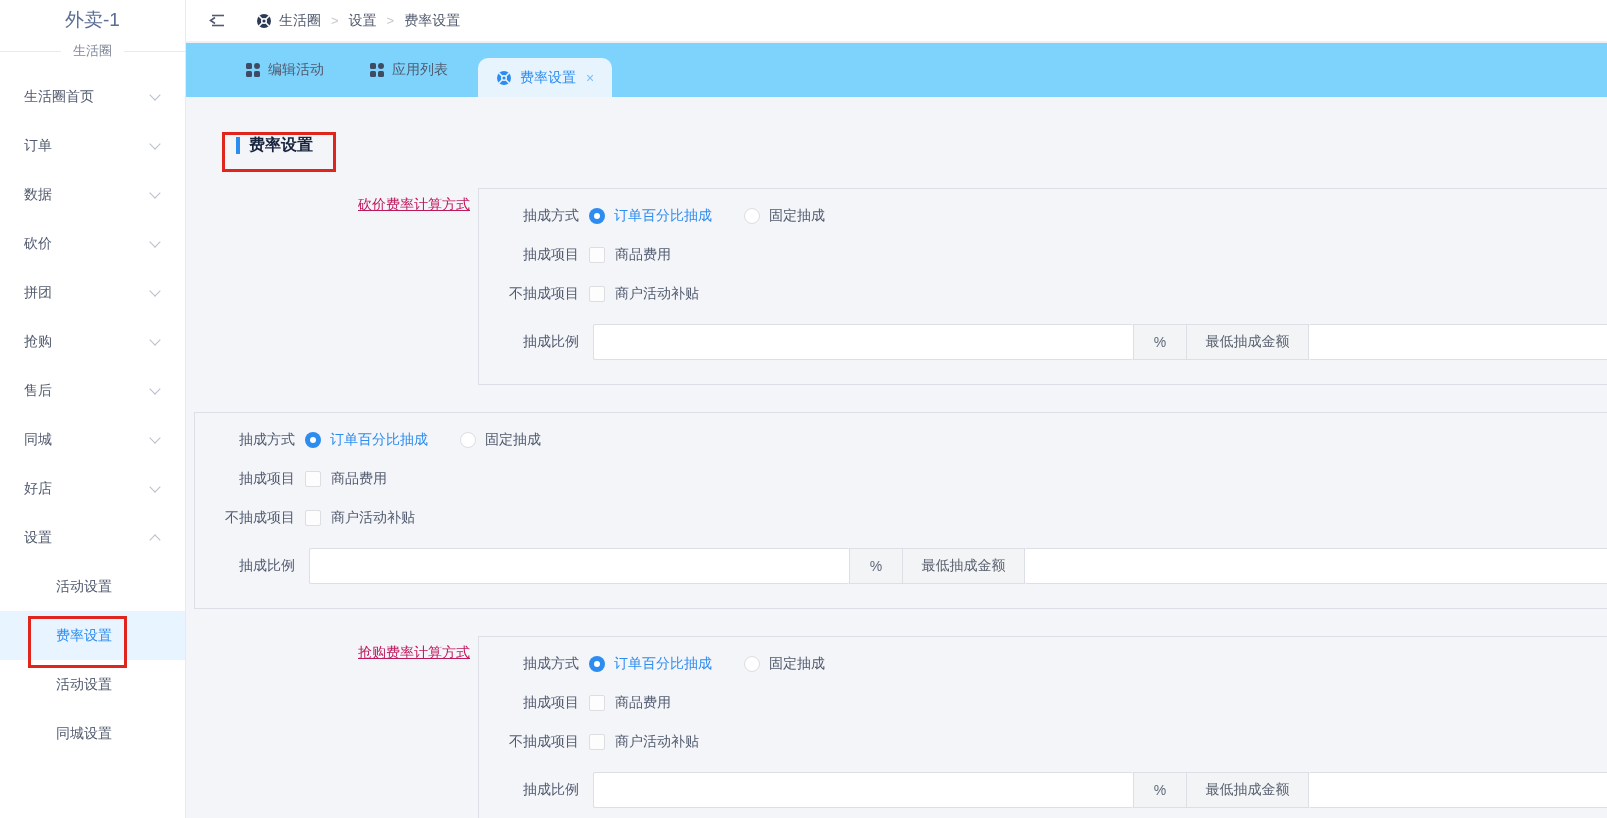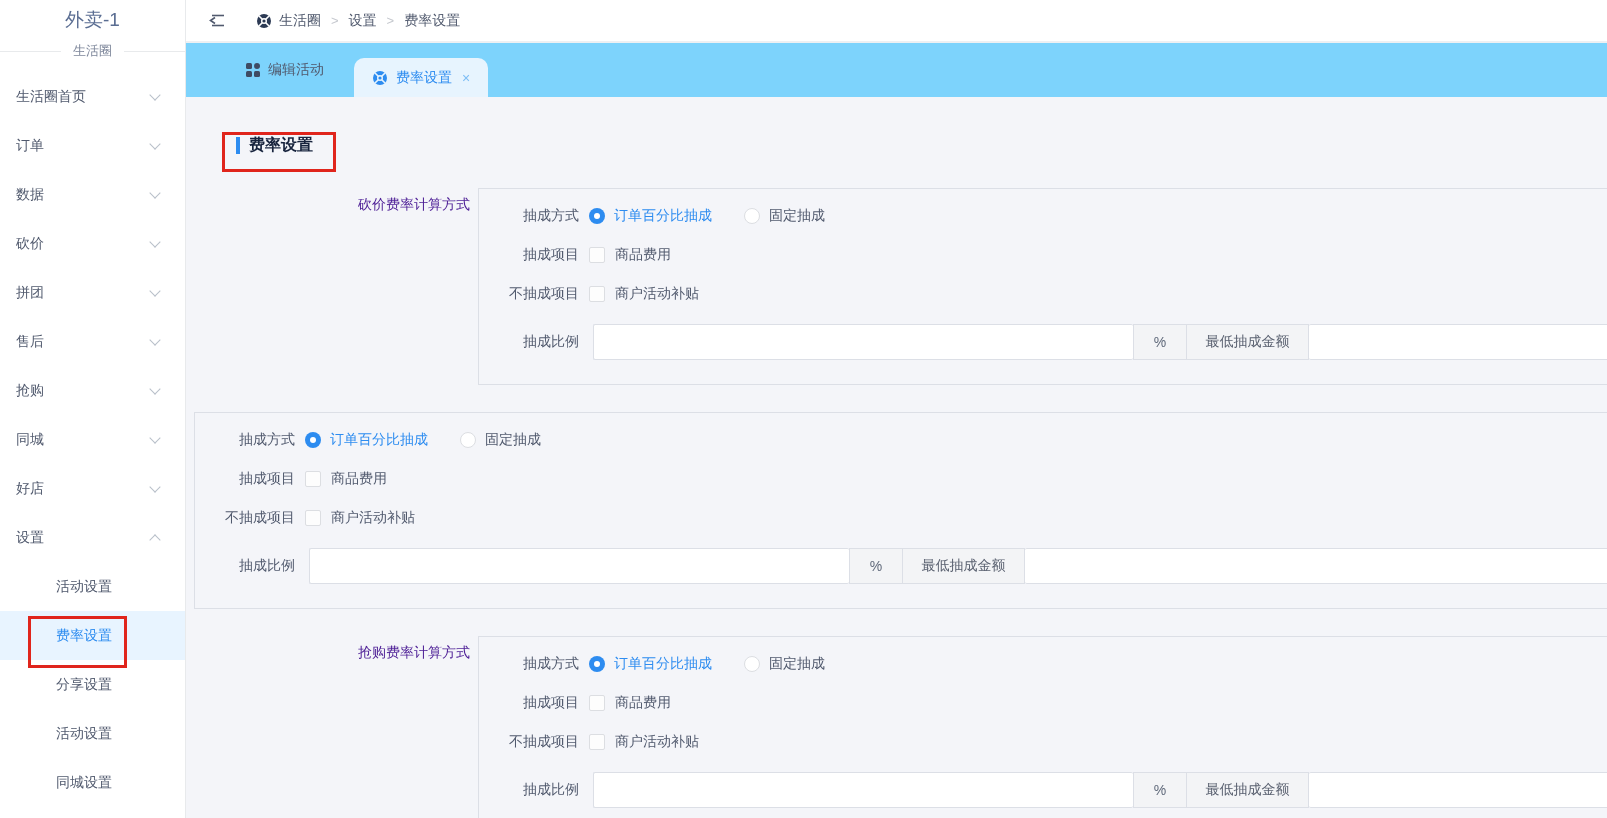--- a/index.html
+++ b/index.html
@@ -17,21 +17,21 @@
   }
   .app{display:flex;width:1607px;height:818px;}
 
   
   .sidebar{width:186px;height:100%;background:#fff;border-right:1px solid #e8eaec;flex:none;}
   .side-title{color:#5a6d92;font-size:19px;text-align:center;margin-top:7px;font-weight:400;}
   .side-subtitle{display:flex;align-items:center;margin-top:9px;color:#7e879b;font-size:13px;}
   .side-subtitle .dline{flex:1;height:1px;background:#e8eaec;}
   .side-subtitle .sub-text{padding:0 12px;white-space:nowrap;}
   .side-menu{margin-top:12px;}
-  .side-item{position:relative;height:49px;line-height:49px;padding-left:16px;cursor:pointer;color:#515a6e;}
+  .side-item{position:relative;height:49px;line-height:49px;padding-left:24px;cursor:pointer;color:#515a6e;}
   .side-item.child{padding-left:56px;}
   .side-item.active{background:#e8f4ff;color:var(--accent);}
   .chev{position:absolute;right:26px;top:21px;width:8px;height:8px;border-right:1px solid #b8bfc9;border-bottom:1px solid #b8bfc9;}
   .chev.down{transform:rotate(45deg);top:19px;}
   .chev.up{transform:rotate(-135deg);top:23px;}
 
   
   .main{flex:1;display:flex;flex-direction:column;min-width:0;}
 
   .crumb-bar{height:43px;background:#fff;display:flex;align-items:center;padding-left:22px;border-bottom:2px solid #eef0f3;flex:none;}
@@ -49,21 +49,21 @@
   .tab-close{color:#7cbdf5;font-size:14px;margin-left:10px;cursor:pointer;line-height:1;}
 
   
   .content{flex:1;background:var(--content-bg);padding-top:35px;overflow:hidden;}
   .page-title-wrap{display:flex;align-items:center;margin-left:50px;height:26px;}
   .title-bar{width:4px;height:17px;background:var(--accent);margin-right:9px;flex:none;}
   .page-title{font-size:16px;font-weight:bold;color:#17233d;}
 
   .sections{margin-top:30px;}
   .section{display:flex;margin-bottom:27px;}
-  .sec-label{width:284px;flex:none;text-align:right;padding-top:8px;color:#4c1d95;}
+  .sec-label{width:284px;flex:none;text-align:right;padding-top:8px;color:#be185d;text-decoration:underline;}
   .panel{flex:1;margin-left:8px;margin-right:-60px;border:1px solid var(--border);padding:18px 0 24px 0;background:transparent;}
   .frow{display:flex;align-items:center;margin-bottom:21px;}
   .frow:last-child{margin-bottom:0;}
   .flabel{width:100px;flex:none;text-align:right;color:#515a6e;font-family:Liberation Serif, serif;}
   .fctrl{display:flex;align-items:center;margin-left:10px;flex:1;min-width:0;}
 
   .radio{width:16px;height:16px;border-radius:50%;flex:none;cursor:pointer;}
   .radio.sel{background:var(--accent);position:relative;}
   .radio.sel::after{content:"";position:absolute;left:5px;top:5px;width:6px;height:6px;border-radius:50%;background:#fff;}
   .radio.unsel{background:#fff;border:1px solid #dcdee2;}
@@ -100,28 +100,27 @@
       <span class="dline"></span>
       <span class="sub-text">生活圈</span>
       <span class="dline"></span>
     </div>
     <nav class="side-menu" id="side-menu">
         <div class="side-item"><span>生活圈首页</span><i class="chev down"></i></div>
         <div class="side-item"><span>订单</span><i class="chev down"></i></div>
         <div class="side-item"><span>数据</span><i class="chev down"></i></div>
         <div class="side-item"><span>砍价</span><i class="chev down"></i></div>
         <div class="side-item"><span>拼团</span><i class="chev down"></i></div>
+        <div class="side-item"><span>抢购</span><i class="chev down"></i></div>
         <div class="side-item"><span>售后</span><i class="chev down"></i></div>
-        <div class="side-item"><span>抢购</span><i class="chev down"></i></div>
         <div class="side-item"><span>同城</span><i class="chev down"></i></div>
         <div class="side-item"><span>好店</span><i class="chev down"></i></div>
         <div class="side-item"><span>设置</span><i class="chev up"></i></div>
         <div class="side-item child"><span>活动设置</span></div>
         <div class="side-item child active"><span>费率设置</span></div>
-        <div class="side-item child"><span>分享设置</span></div>
         <div class="side-item child"><span>活动设置</span></div>
         <div class="side-item child"><span>同城设置</span></div>
       </nav>
   </aside>
 
   <div class="main">
 
     <header class="crumb-bar">
       <span class="fold-icon">
         <svg width="18" height="15" viewBox="0 0 18 15">
@@ -158,20 +157,31 @@
         <span class="grid-ic">
           <svg width="14" height="14" viewBox="0 0 14 14">
             <rect x="0" y="0" width="6" height="6" rx="1.5" fill="#3f4b63"></rect>
             <rect x="8" y="0" width="6" height="6" rx="3" fill="#3f4b63"></rect>
             <rect x="0" y="8" width="6" height="6" rx="1.5" fill="#3f4b63"></rect>
             <rect x="8" y="8" width="6" height="6" rx="1.5" fill="#3f4b63"></rect>
           </svg>
         </span>
         <span>编辑活动</span>
       </div>
+      <div class="tab">
+        <span class="grid-ic">
+          <svg width="14" height="14" viewBox="0 0 14 14">
+            <rect x="0" y="0" width="6" height="6" rx="1.5" fill="#3f4b63"></rect>
+            <rect x="8" y="0" width="6" height="6" rx="3" fill="#3f4b63"></rect>
+            <rect x="0" y="8" width="6" height="6" rx="1.5" fill="#3f4b63"></rect>
+            <rect x="8" y="8" width="6" height="6" rx="1.5" fill="#3f4b63"></rect>
+          </svg>
+        </span>
+        <span>应用列表</span>
+      </div>
       <div class="tab active">
         <span class="ring-icon">
           <svg width="16" height="16" viewBox="0 0 16 16">
             <circle cx="8" cy="8" r="7" fill="#2d8cf0"></circle>
             <path d="M3 3 L13 13 M13 3 L3 13" stroke="#e7f4fe" stroke-width="1.6"></path>
             <circle cx="8" cy="8" r="3" fill="#e7f4fe"></circle>
             <circle cx="8" cy="8" r="1.6" fill="#2d8cf0"></circle>
           </svg>
         </span>
         <span>费率设置</span>

